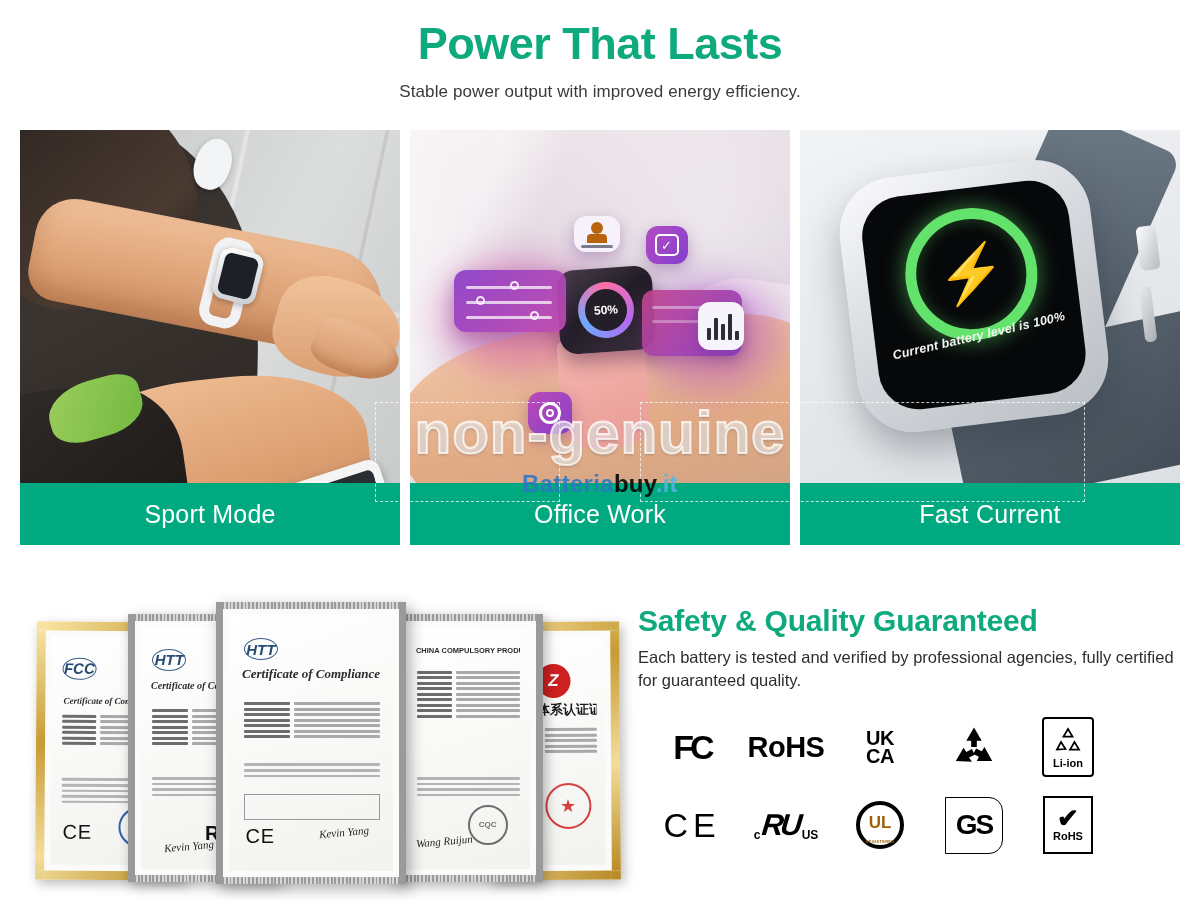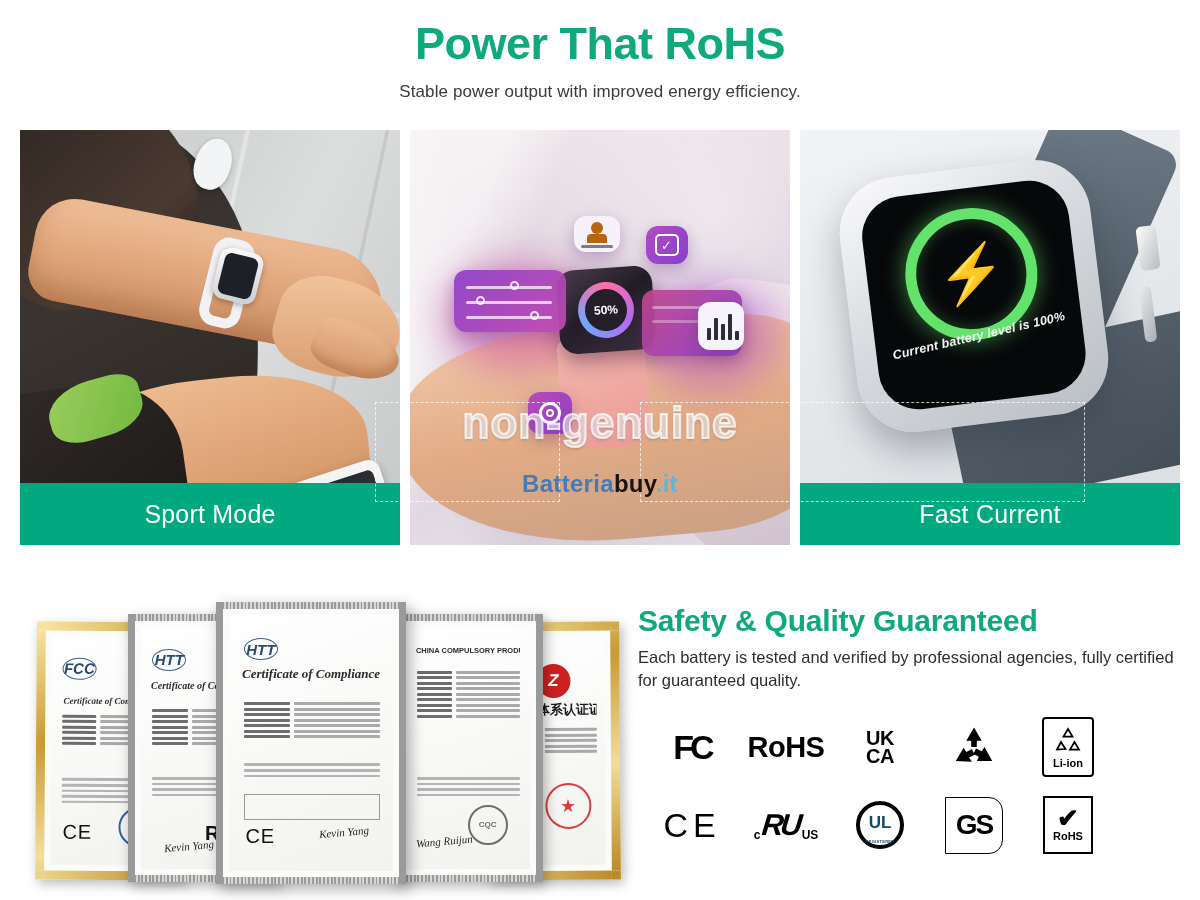--- a/index.html
+++ b/index.html
@@ -341,21 +341,21 @@
     border-radius: 5px;
     transform: rotate(-7deg);
     z-index: 3;
   }
 
   
   .wm-nongenuine {
     position: absolute;
     left: 0; right: 0; top: 398px;
     text-align: center;
-    font-size: 44px;
+    font-size: 60px;
     font-weight: 700;
     letter-spacing: 1px;
     color: rgba(255,255,255,0.55);
     -webkit-text-stroke: 2px rgba(255,255,255,0.75);
     text-shadow: 0 2px 3px rgba(90,90,90,.35);
     z-index: 20;
     pointer-events: none;
   }
   .wm-brand {
     position: absolute;
@@ -512,21 +512,21 @@
   .bd-ce { font-size: 34px; font-weight: 300; color:#000; letter-spacing: 5px; font-family:"Liberation Sans", sans-serif; }
   .bd-cul { display:flex; align-items:flex-end; gap:2px; color:#000; }
   .bd-cul .c { font-size: 12px; font-weight: 700; }
   .bd-cul .ru {
     font-size: 30px; font-weight: 900; font-style: italic;
     transform: skewX(-6deg); letter-spacing: -3px;
   }
   .bd-cul .us { font-size: 12px; font-weight: 700; }
   .bd-ul {
     width: 48px; height: 48px; border-radius: 50%;
-    border: 4px solid #000; color:#0c4a6e;
+    border: 4px solid #000; color:#a16207;
     display:flex; align-items:center; justify-content:center;
     font-size: 17px; font-weight: 700; position: relative;
   }
   .bd-ul span { transform: translateY(-2px); }
   .bd-ul::after {
     content: "REGISTERED";
     position: absolute; bottom: 1px; left: 0; right: 0;
     font-size: 4px; letter-spacing: .3px; text-align: center; font-weight: 700;
   }
   .bd-gs {
@@ -545,21 +545,21 @@
     display: flex; flex-direction: column; align-items: center; justify-content: center;
   }
   .bd-rohsbox .tick { font-size: 26px; line-height: .8; color:#000; font-weight: 700; }
   .bd-rohsbox .lab { font-size: 11px; font-weight: 700; color:#000; margin-top: 1px; }
   .recy { width: 46px; height: 42px; }
 </style>
 </head>
 <body>
 
 <div class="header">
-  <h1>Power That RoHS</h1>
+  <h1>Power That Lasts</h1>
   <p>Stable power output with improved energy efficiency.</p>
 </div>
 
 <div class="cards">
 
   <div class="card">
     <div class="card-photo">
       <div class="sc1-bg"></div>
       <div class="sc1-pave"></div>
       <div class="sc1-person"></div>
@@ -627,20 +627,21 @@
         <span style="position:absolute;left:18px;top:17px;width:8px;height:8px;border:2px solid #fff;border-radius:50%;"></span>
       </div>
 
       <div class="sc2-strap"></div>
       <div class="sc2-watch">
         <div class="sc2-ring">
           <span class="sc2-pct">50%</span>
         </div>
       </div>
     </div>
+    <div class="card-label">Office Work</div>
   </div>
 
   <div class="card">
     <div class="card-photo">
       <div class="sc3-bg"></div>
       <div class="sc3-band-top"></div>
       <div class="sc3-band-bot"></div>
       <div class="sc3-crown"></div>
       <div class="sc3-btn"></div>
       <div class="sc3-body">

